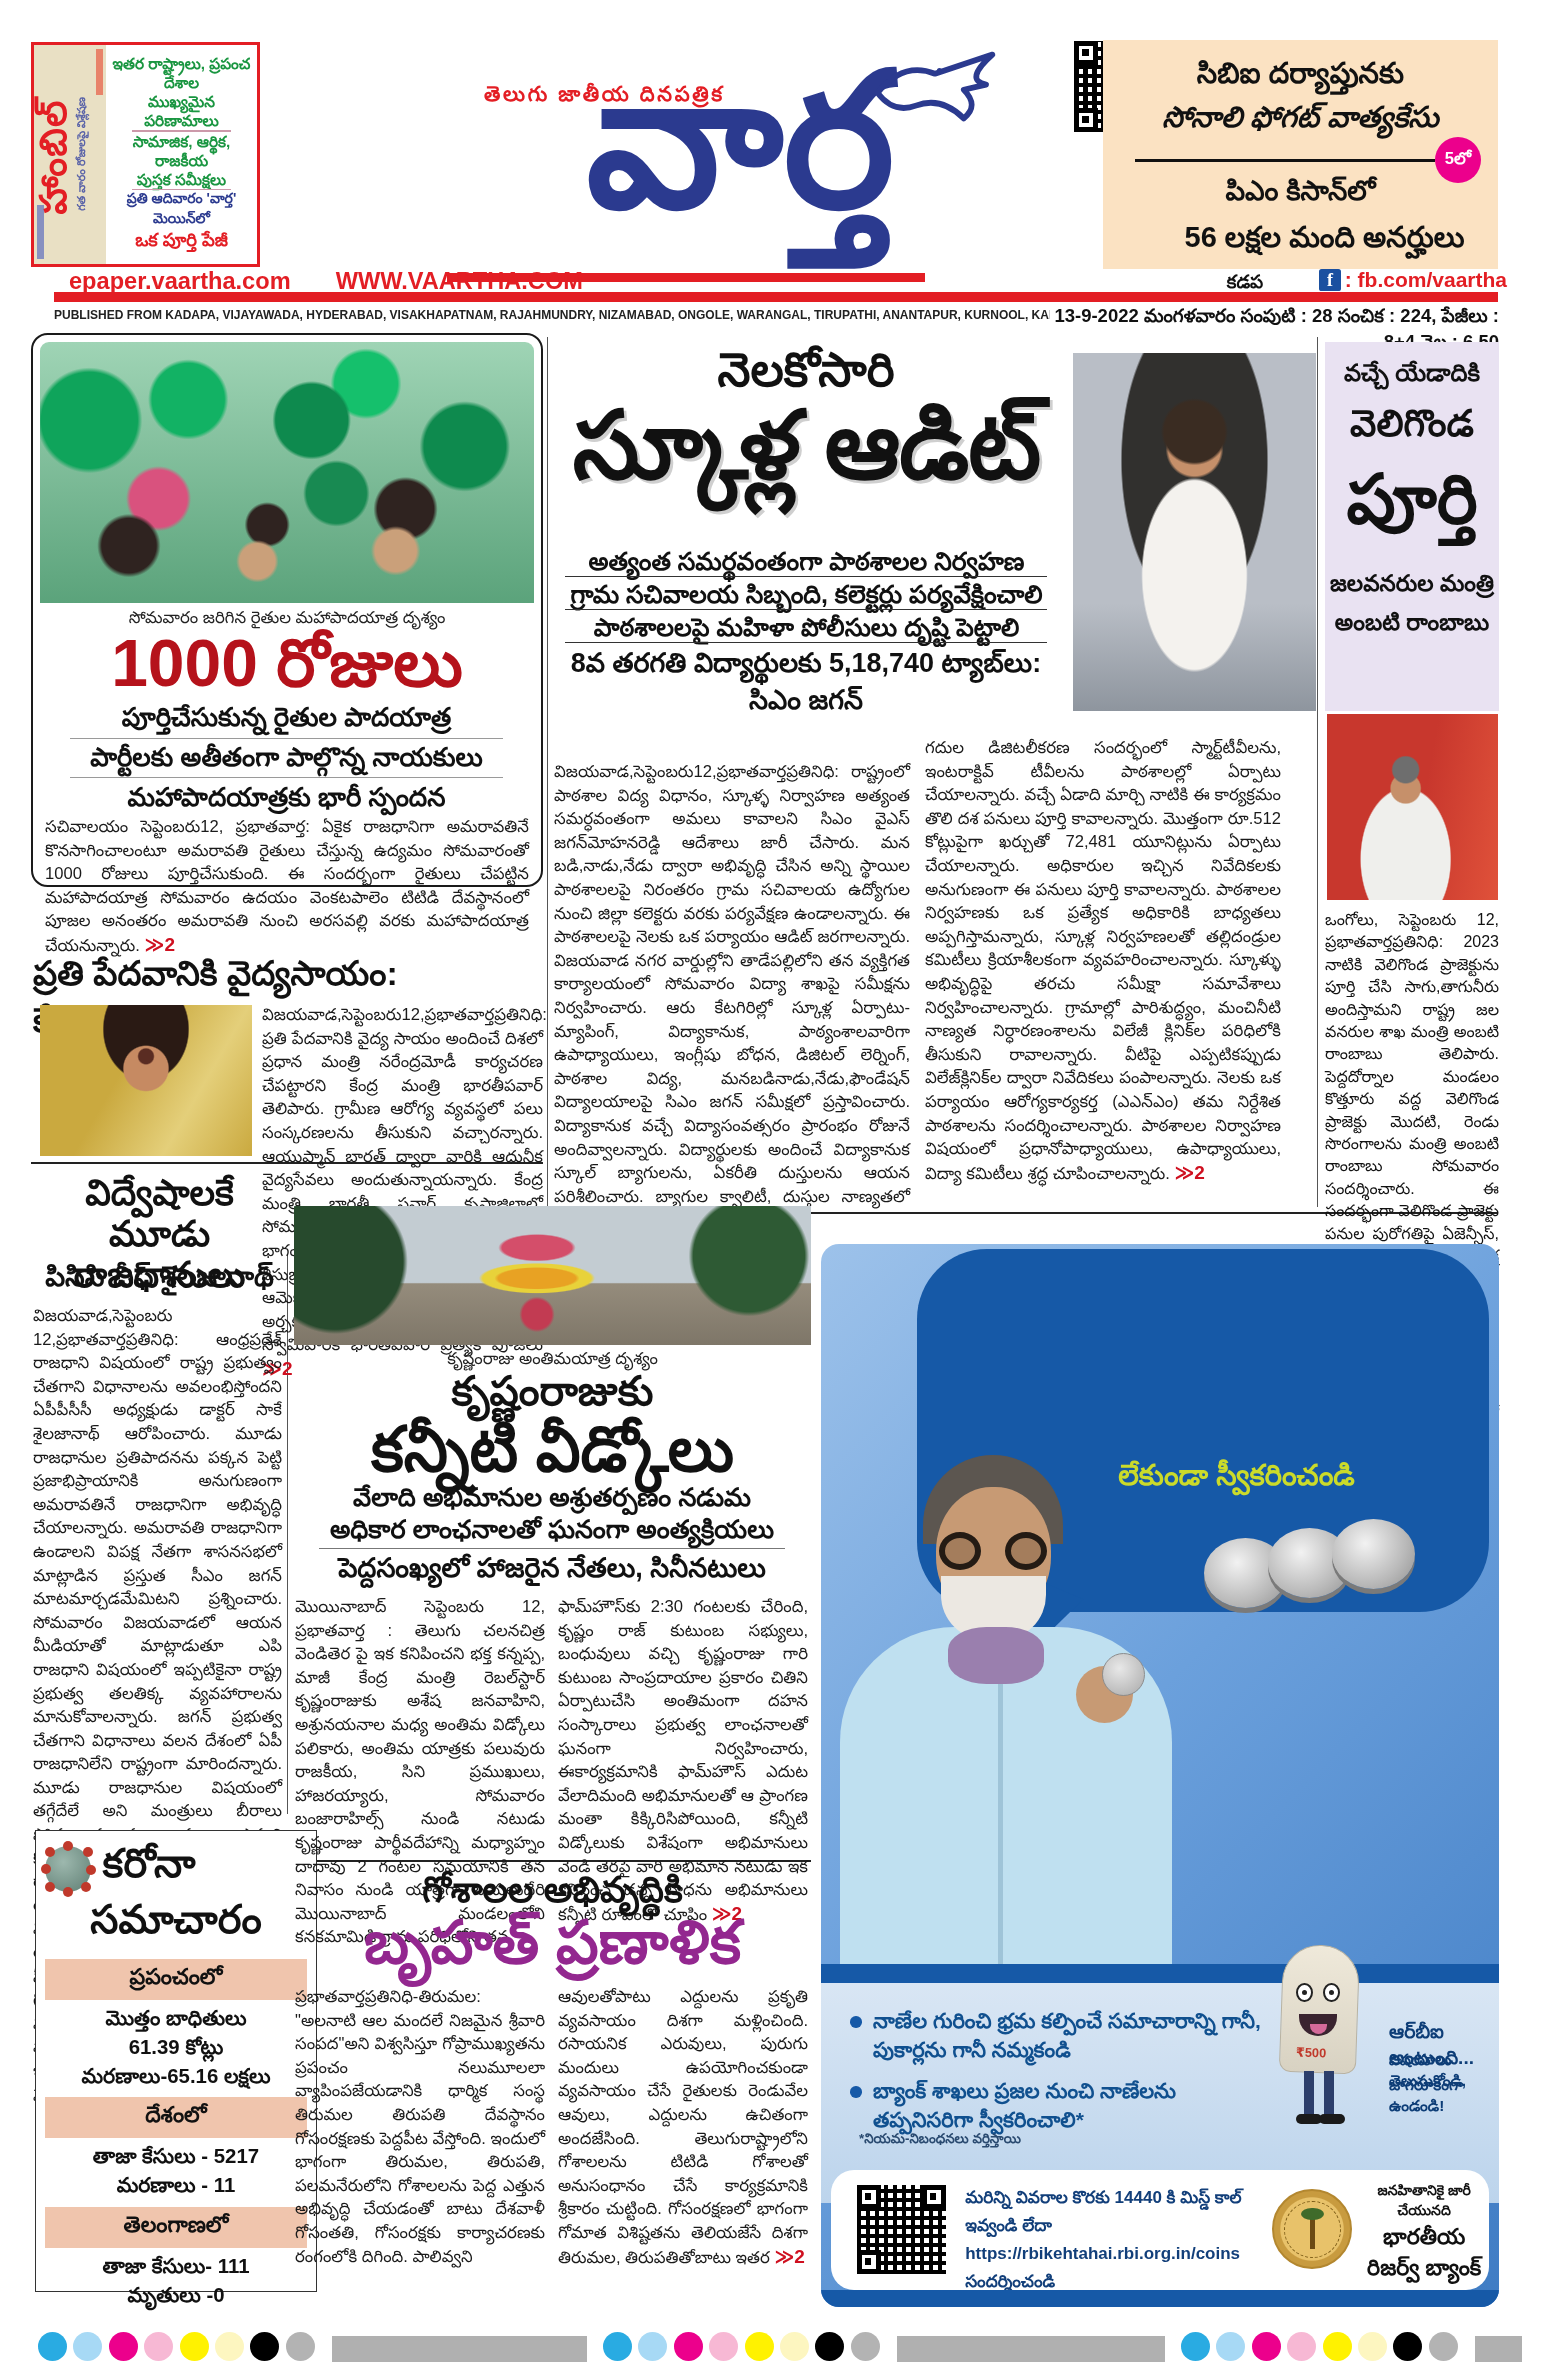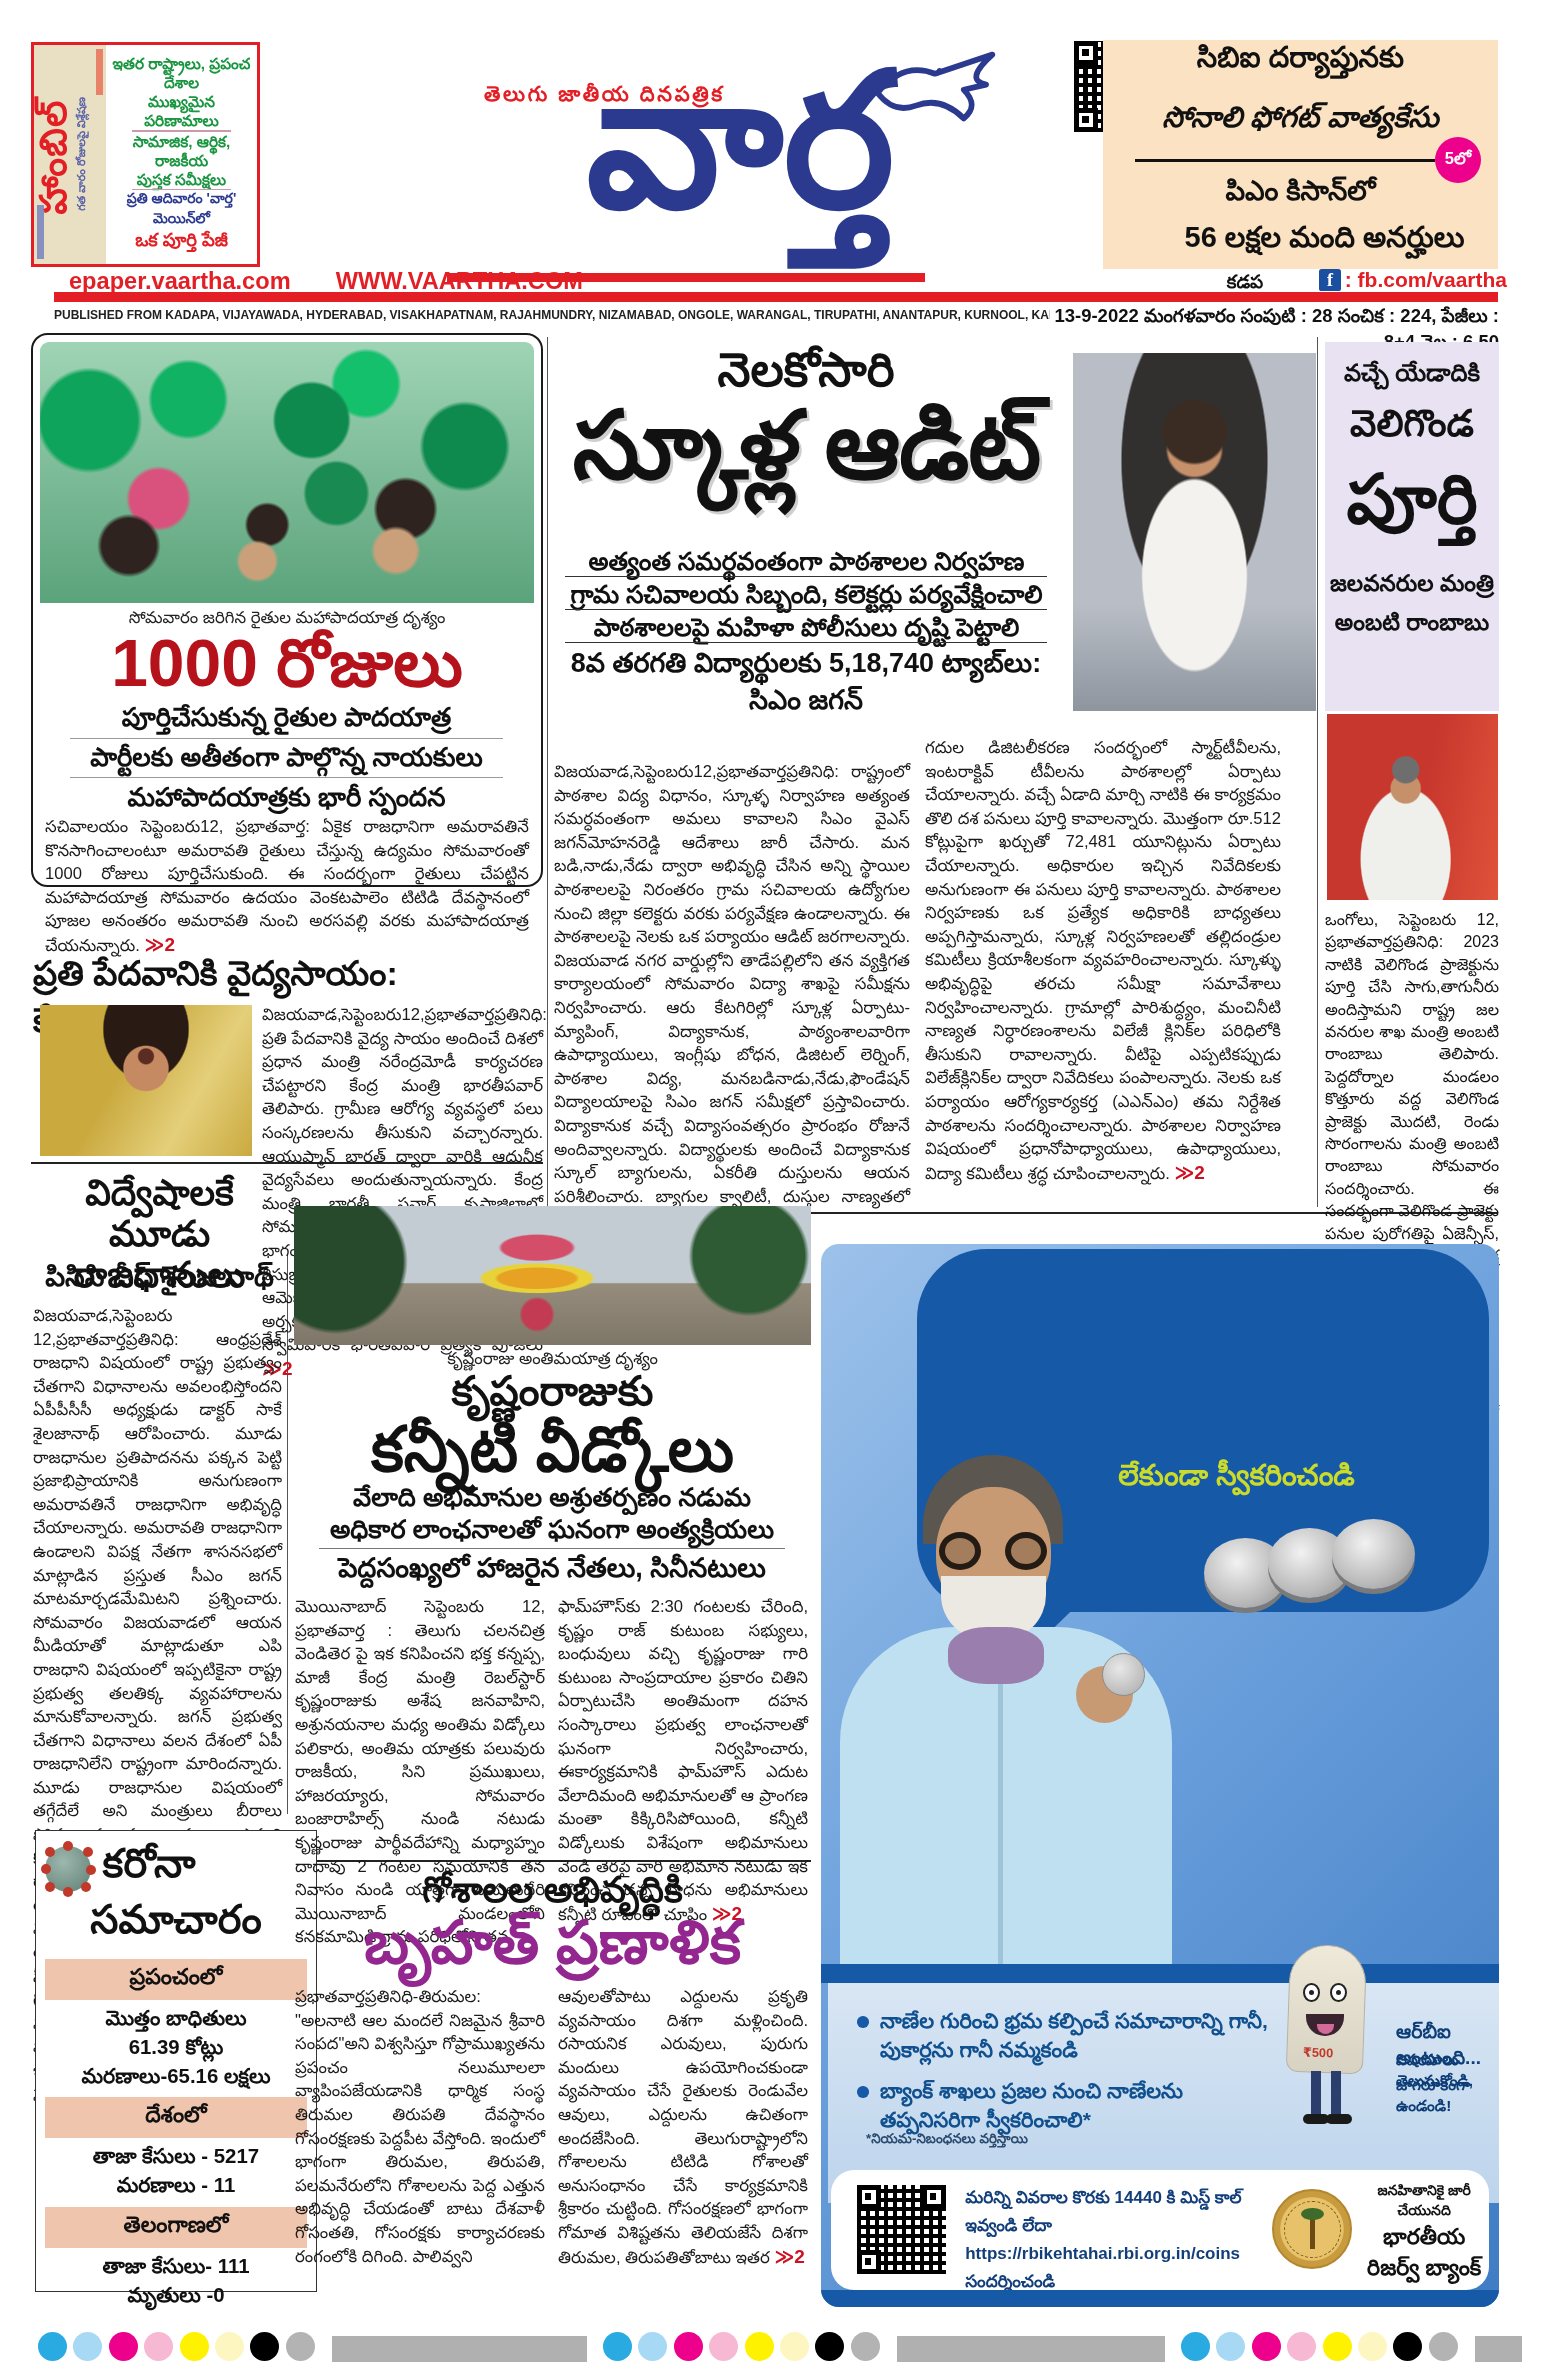--- a/index.html
+++ b/index.html
@@ -32,21 +32,21 @@
   .dateline{left:1054px;top:305px;width:445px;text-align:right;font-size:18.5px;font-weight:bold;color:#111;}
 
   .qr{background:
       repeating-linear-gradient(0deg,#000 0 4.5px,transparent 4.5px 9px),
       repeating-linear-gradient(90deg,#000 0 4.5px,#fff 4.5px 9px);}
   .qr .eye{position:absolute;width:24px;height:24px;border:5.7px solid #000;background:#fff;box-sizing:border-box;}
   .qr .eye::after{content:"";position:absolute;left:3.2px;top:3.2px;width:6.4px;height:6.4px;background:#000;}
   .qr-head{left:1074px;top:41px;width:91px;height:91px;}
 
   .flash-box{left:1103px;top:40px;width:395px;height:229px;background:#fbe2c2;}
-  .flash-l1{top:1px;left:0;width:100%;font-size:29px;font-weight:bold;}
+  .flash-l1{top:17px;left:0;width:100%;font-size:29px;font-weight:bold;}
   .flash-l2{top:61px;left:0;width:100%;font-size:29px;font-weight:bold;font-style:italic;}
   .flash-rule{left:32px;top:119px;width:300px;height:3.2px;background:#111;}
   .flash-badge{left:332px;top:97px;width:46px;height:46px;border-radius:50%;background:#ec008c;color:#fff;font-size:16.6px;font-weight:bold;display:flex;align-items:center;justify-content:center;}
   .flash-l3{top:135px;left:0;width:100%;font-size:27.5px;font-weight:bold;}
   .flash-l4{top:181px;left:0;width:100%;font-size:29px;font-weight:bold;padding-left:24px;}
   .edition{left:1194px;top:271px;width:102px;text-align:center;font-size:18.5px;font-weight:bold;}
   .fbrow{left:1319px;top:268px;display:flex;align-items:center;}
   .fb-ic{width:22px;height:22px;background:#1b50a0;color:#fff;font-size:18px;font-weight:bold;text-align:center;line-height:22px;border-radius:2.6px;font-family:"Liberation Serif",serif;}
   .fb-tx{color:#e31e24;font-size:21px;font-weight:bold;margin-left:3.8px;}
 
@@ -171,21 +171,21 @@
   .amit .hair{position:absolute;left:96px;top:0;width:140px;height:89px;border-radius:70px 70px 0 0;background:#5c5650;}
   .amit .face{position:absolute;left:109px;top:32px;width:115px;height:134px;border-radius:48%;background:#c79a74;}
   .amit .glass{position:absolute;top:77px;width:42px;height:38px;border:6.4px solid #241b14;border-radius:50%;background:rgba(60,40,20,.25);box-sizing:border-box;}
   .amit .beard{position:absolute;left:114px;top:121px;width:105px;height:64px;border-radius:0 0 45px 45px;background:#ece8e2;}
   .amit .scarf{position:absolute;left:121px;top:172px;width:96px;height:57px;border-radius:40%;background:#9a7fae;}
   .amit .hoodie{position:absolute;left:12.8px;top:172px;width:332px;height:338px;border-radius:115px 115px 0 0;background:#bfe0f0;}
   .amit .zip{position:absolute;left:171px;top:211px;width:5.1px;height:300px;background:#9fc4d8;}
   .amit .hand{position:absolute;left:249px;top:211px;width:57px;height:57px;border-radius:50%;background:#c79a74;}
   .amit .coin-s{position:absolute;left:275px;top:198px;width:41px;height:41px;border-radius:50%;background:radial-gradient(circle at 40% 35%,#e8e8e8,#a9a9a9);border:1.9px solid #8c8c8c;}
   .ad .divbar{position:absolute;left:0;top:720px;width:100%;height:19px;background:#1659a7;}
-  .ad .midsec{position:absolute;left:0;top:739px;width:100%;height:220px;background:linear-gradient(#d9e6f4,#bcd4ec);margin-left:7px;}
+  .ad .midsec{position:absolute;left:0;top:739px;width:100%;height:220px;background:linear-gradient(#d9e6f4,#bcd4ec);}
   .bullet-row{position:absolute;left:29px;display:flex;}
   .bullet-dot{width:11.5px;height:11.5px;border-radius:50%;background:#1659a7;margin:10.2px 11.5px 0 0;flex:none;}
   .bullet-tx{width:409px;color:#10508f;font-size:21px;line-height:29px;font-weight:bold;}
   .ad .disc{position:absolute;left:38px;top:148px;color:#2a4a70;font-size:13.4px;font-weight:bold;}
   .mascot{position:absolute;left:447px;top:-38px;width:115px;height:192px;}
   .mascot .cone{position:absolute;left:12.8px;top:0;width:77px;height:128px;border-radius:38px 38px 11.5px 11.5px;background:linear-gradient(#efe9da,#d8d2c2);border:1.9px solid #b9b2a0;box-sizing:border-box;transform:rotate(2deg);}
   .mascot .eye{position:absolute;top:38px;width:16.6px;height:19px;border-radius:50%;background:#fff;border:2.6px solid #222;box-sizing:border-box;}
   .mascot .eye::after{content:"";position:absolute;left:3.8px;top:5.1px;width:5.1px;height:5.1px;border-radius:50%;background:#222;}
   .mascot .mouth{position:absolute;left:31px;top:69px;width:38px;height:22px;border-radius:0 0 38px 38px;background:#3a2430;}
   .mascot .tongue{position:absolute;left:42px;top:79px;width:16.6px;height:10.2px;border-radius:0 0 12.8px 12.8px;background:#d46a9a;}

